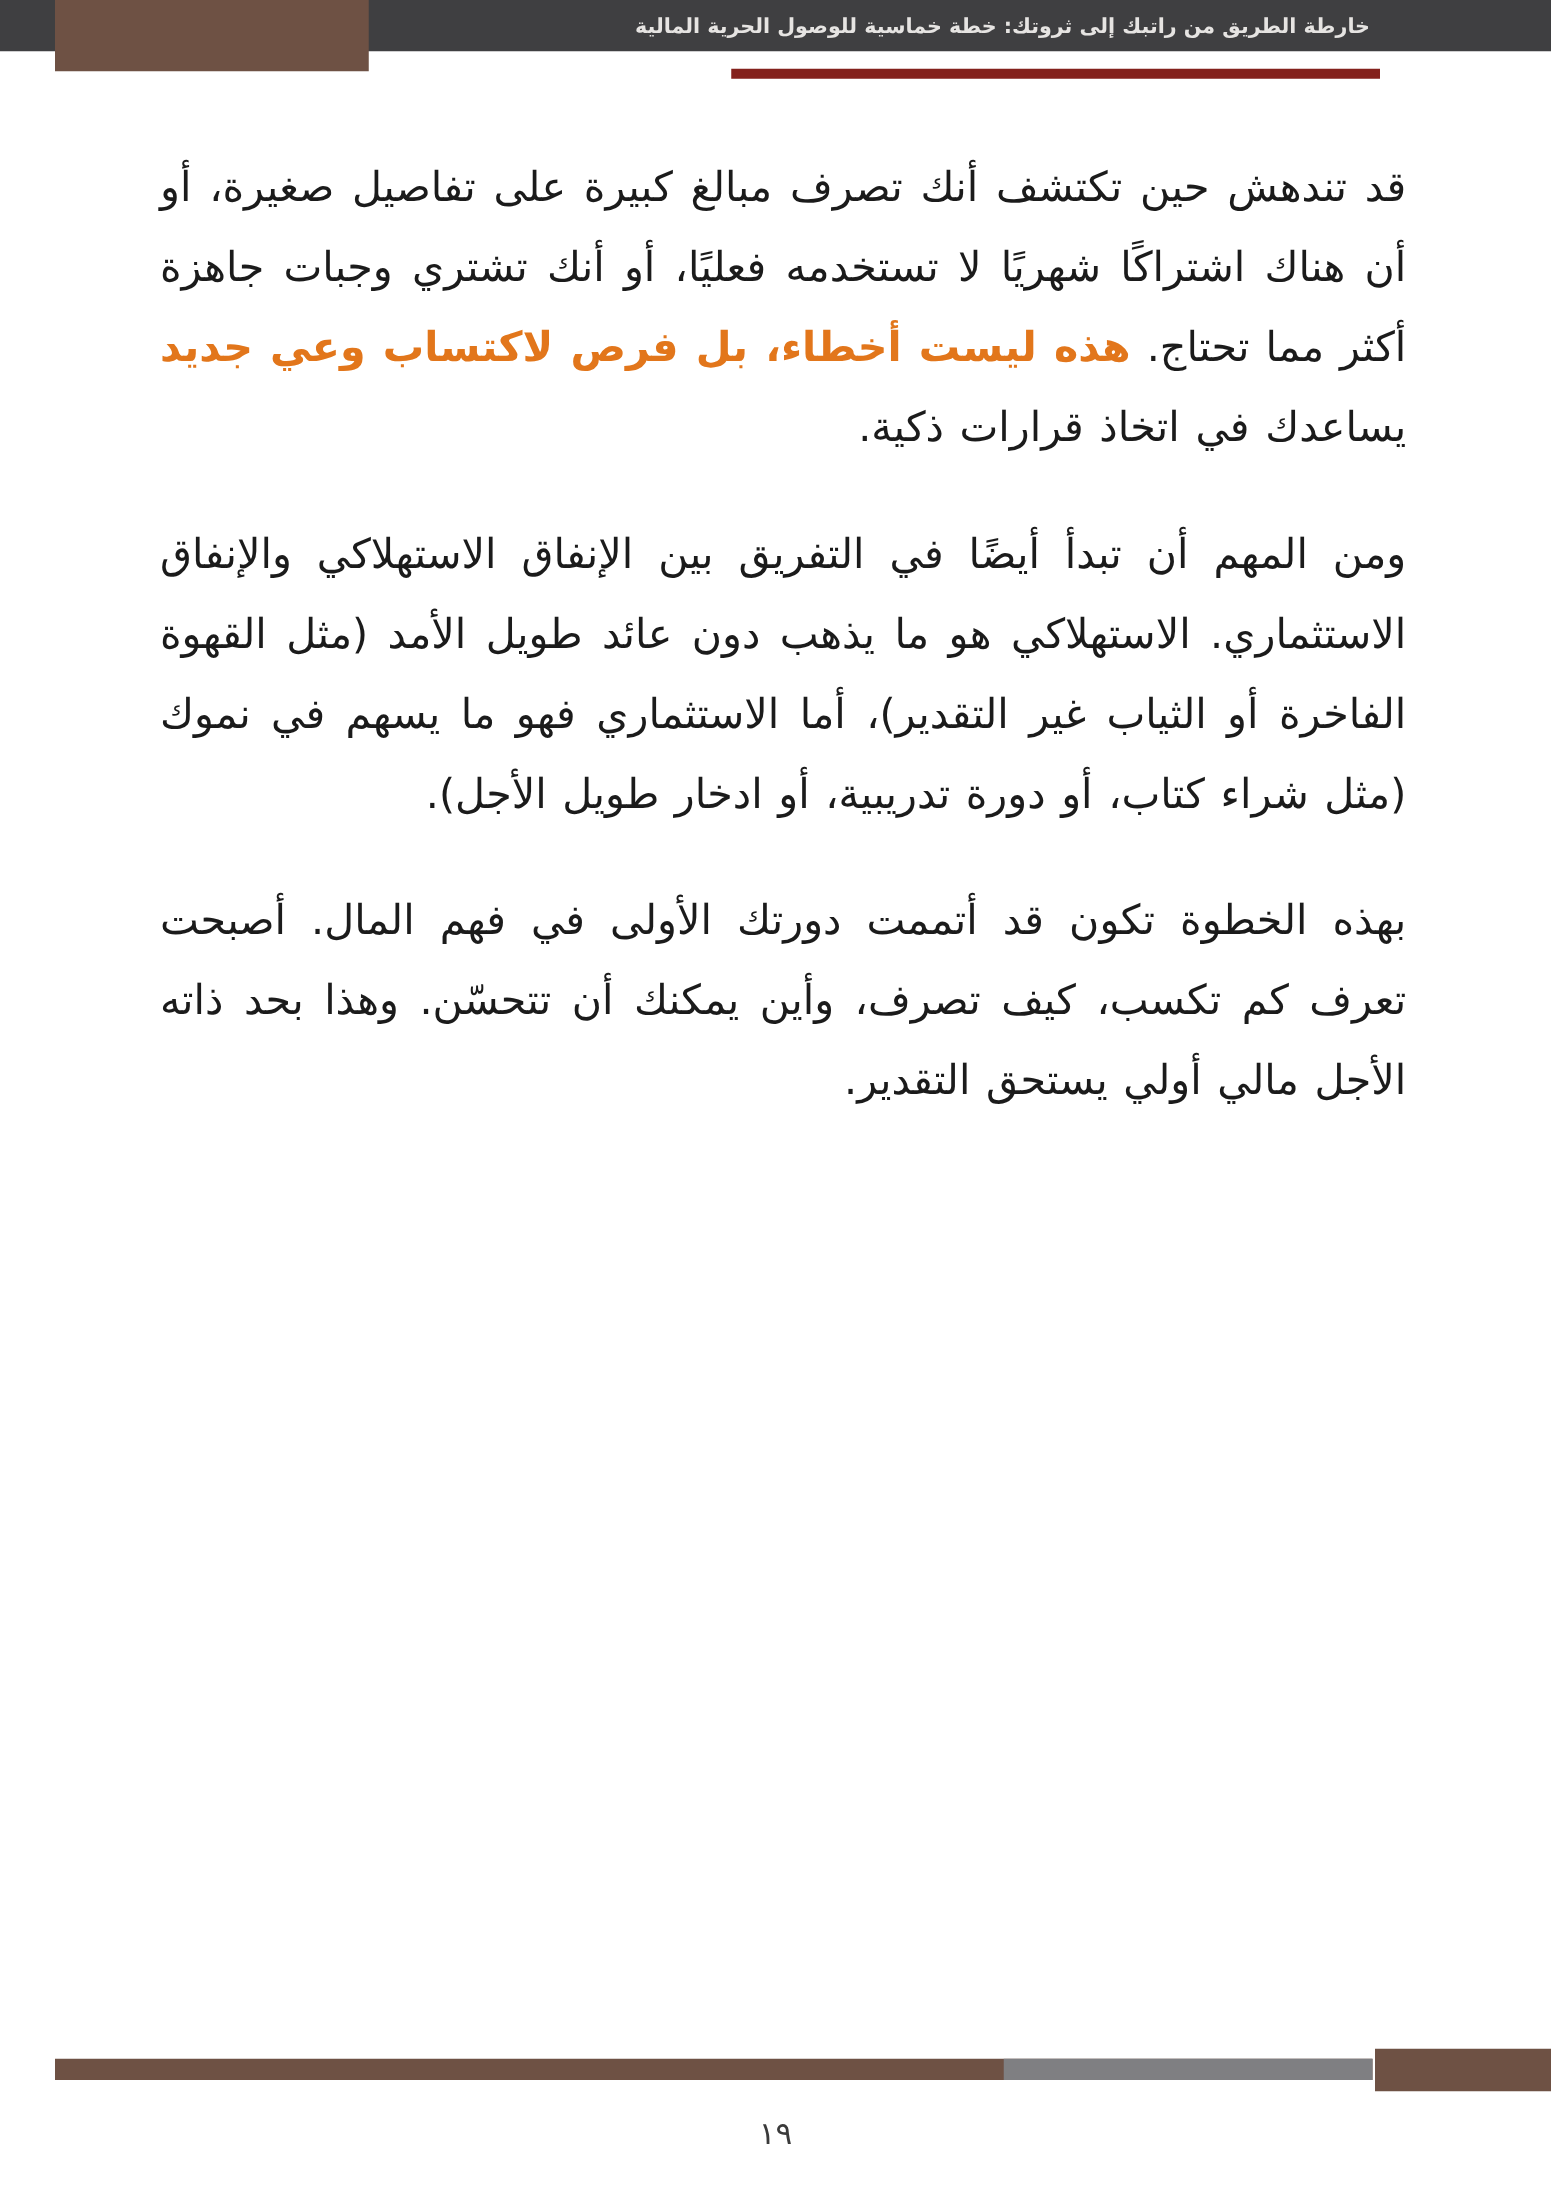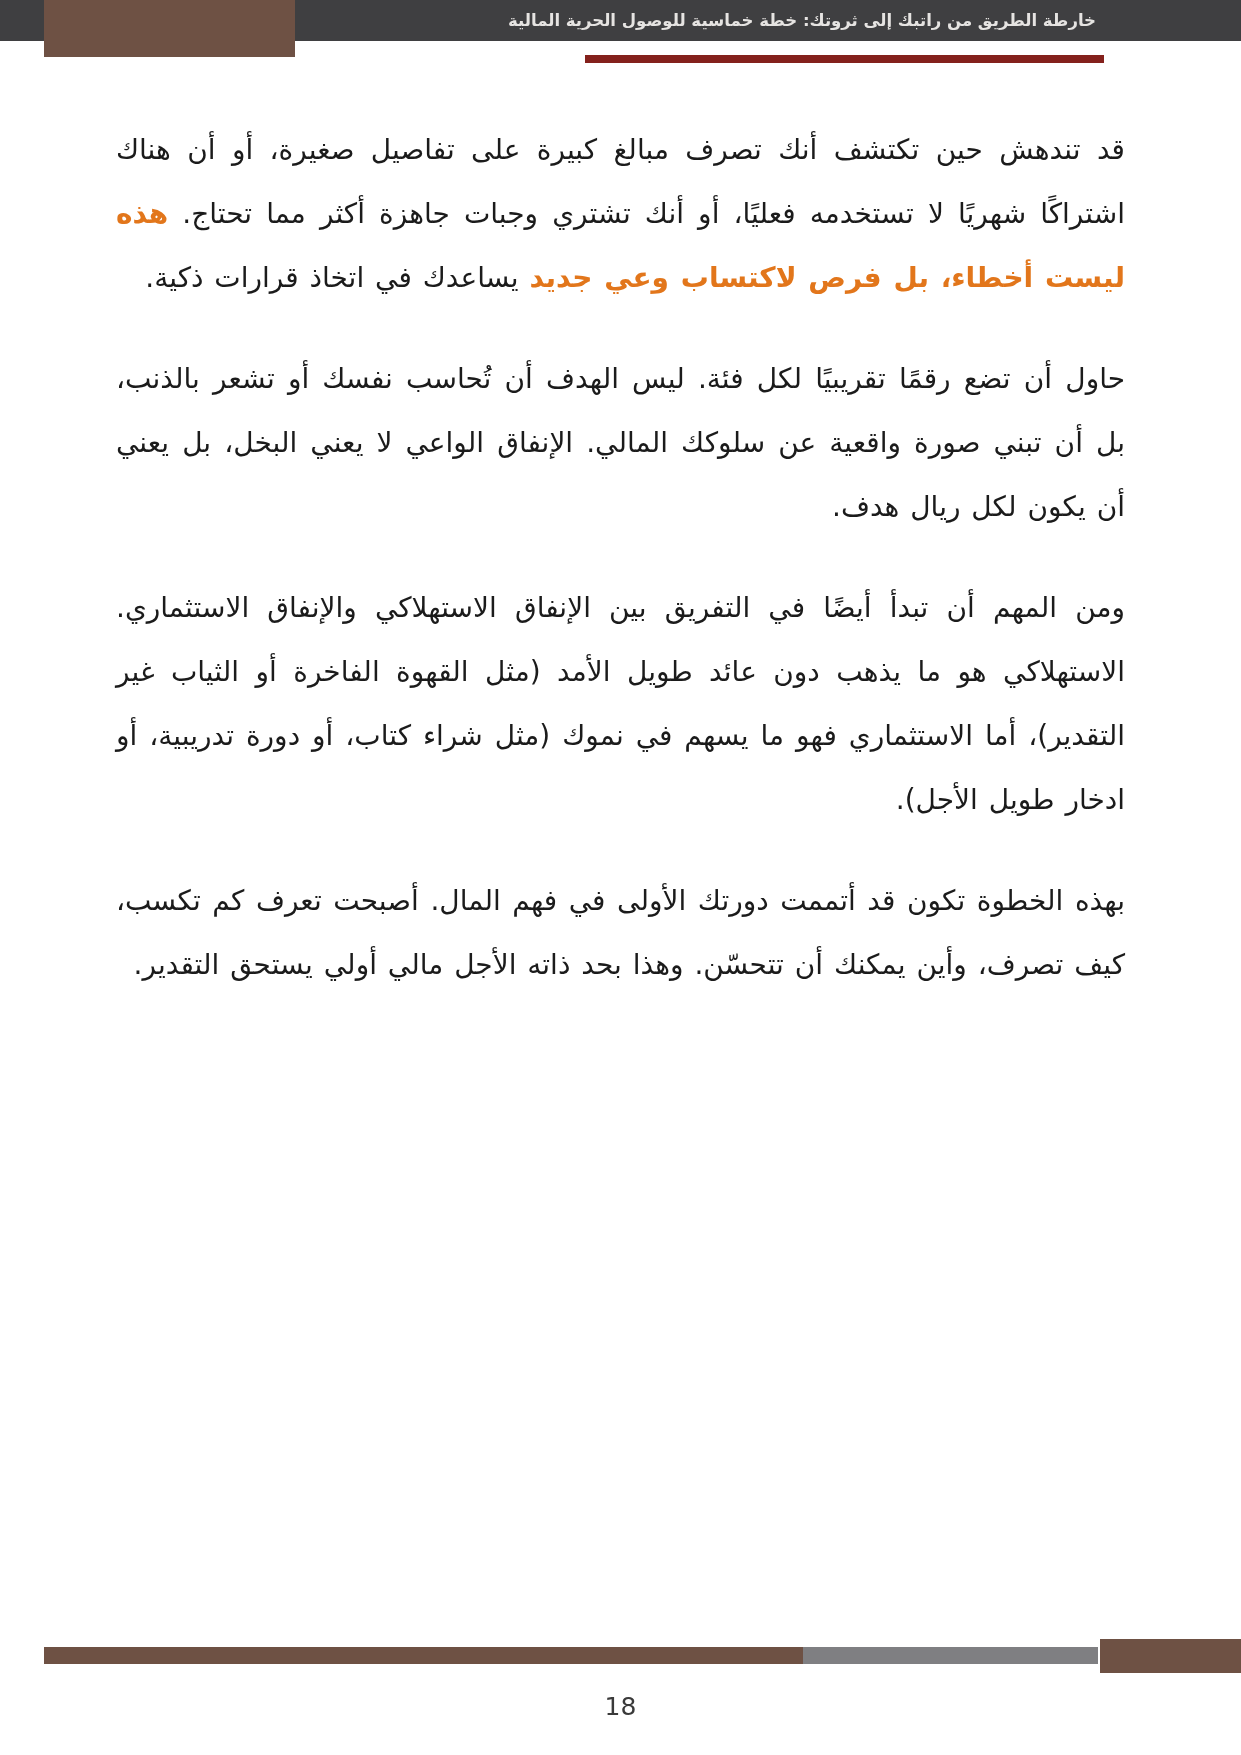--- a/index.html
+++ b/index.html
@@ -47,24 +47,25 @@
   
   .doc-body{
     position:absolute;
     top:118px;
     right:116px;
     left:116px;
   }
   .doc-body p{
     direction:rtl;
     text-align:justify;
-    font-size:28px;
+    font-size:33px;
     line-height:64px;
     margin-bottom:37px;
     word-spacing:2px;
+    margin-left:12px;
   }
   .doc-body p:last-child{margin-bottom:0;}
   .highlight{
     color:var(--highlight);
     font-weight:bold;
   }
 
   
   .footer-bar-brown{
     position:absolute;left:44px;top:1647px;width:1054px;height:17px;
@@ -93,26 +94,25 @@
 
   <div class="header-bar">
     <span class="header-title">خارطة الطريق من راتبك إلى ثروتك: خطة خماسية للوصول الحرية المالية</span>
   </div>
   <div class="brown-block"></div>
   <div class="red-line"></div>
 
   <div class="doc-body">
     <p><span>قد تندهش حين تكتشف أنك تصرف مبالغ كبيرة على تفاصيل صغيرة، أو أن هناك اشتراكًا شهريًا لا تستخدمه فعليًا، أو أنك تشتري وجبات جاهزة أكثر مما تحتاج. </span><strong class="highlight">هذه ليست أخطاء، بل فرص لاكتساب وعي جديد</strong><span> يساعدك في اتخاذ قرارات ذكية.</span></p>
 
-    <p>حاول أن تضع رقمًا تقريبيًا لكل فئة. ليس الهدف أن تُحاسب نفسك أو تشعر بالذنب، بل أن تبني صورة واقعية عن سلوكك المالي. الإنفاق الواعي لا يعني البخل، بل يعني أن يكون لكل ريال هدف.</p>
 
     <p>ومن المهم أن تبدأ أيضًا في التفريق بين الإنفاق الاستهلاكي والإنفاق الاستثماري. الاستهلاكي هو ما يذهب دون عائد طويل الأمد (مثل القهوة الفاخرة أو الثياب غير التقدير)، أما الاستثماري فهو ما يسهم في نموك (مثل شراء كتاب، أو دورة تدريبية، أو ادخار طويل الأجل).</p>
 
     <p>بهذه الخطوة تكون قد أتممت دورتك الأولى في فهم المال. أصبحت تعرف كم تكسب، كيف تصرف، وأين يمكنك أن تتحسّن. وهذا بحد ذاته الأجل مالي أولي يستحق التقدير.</p>
   </div>
 
   <div class="footer-bar-brown"></div>
   <div class="footer-bar-gray"></div>
   <div class="footer-bar-brown-right"></div>
 
-  <div class="page-number">18</div>
+  <div class="page-number">١٩</div>
 
 </div>
 
 </body></html>

